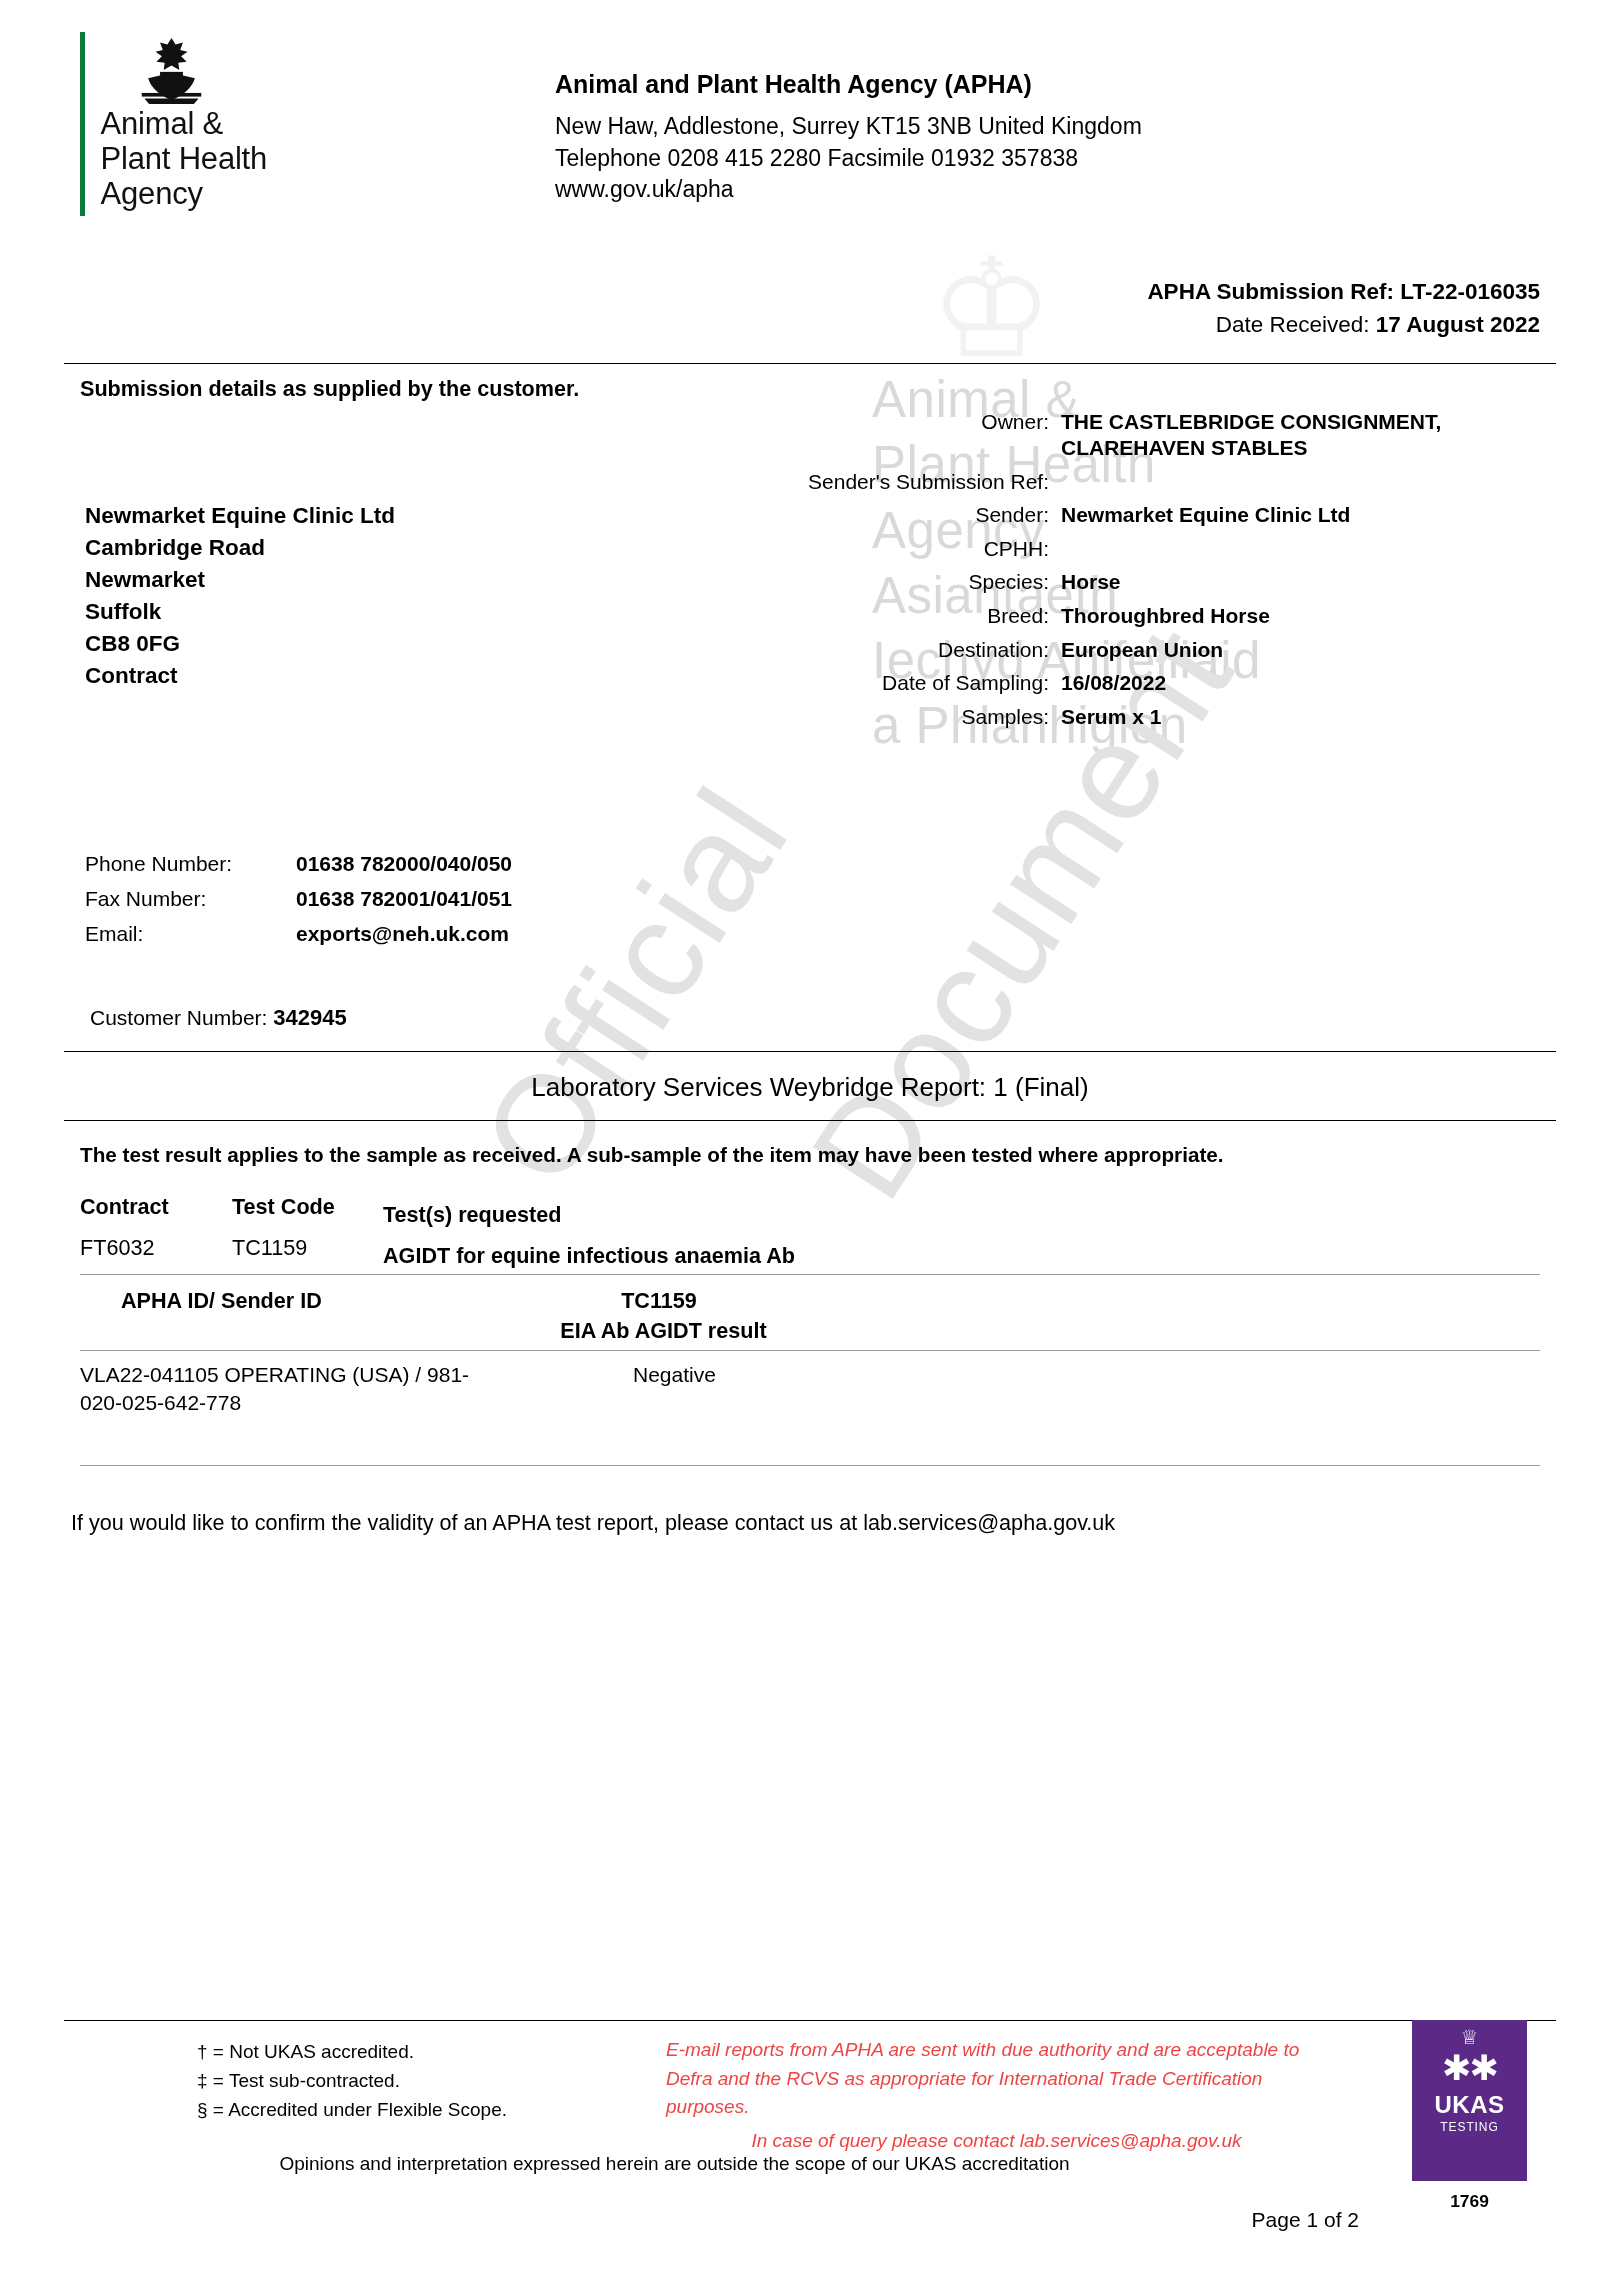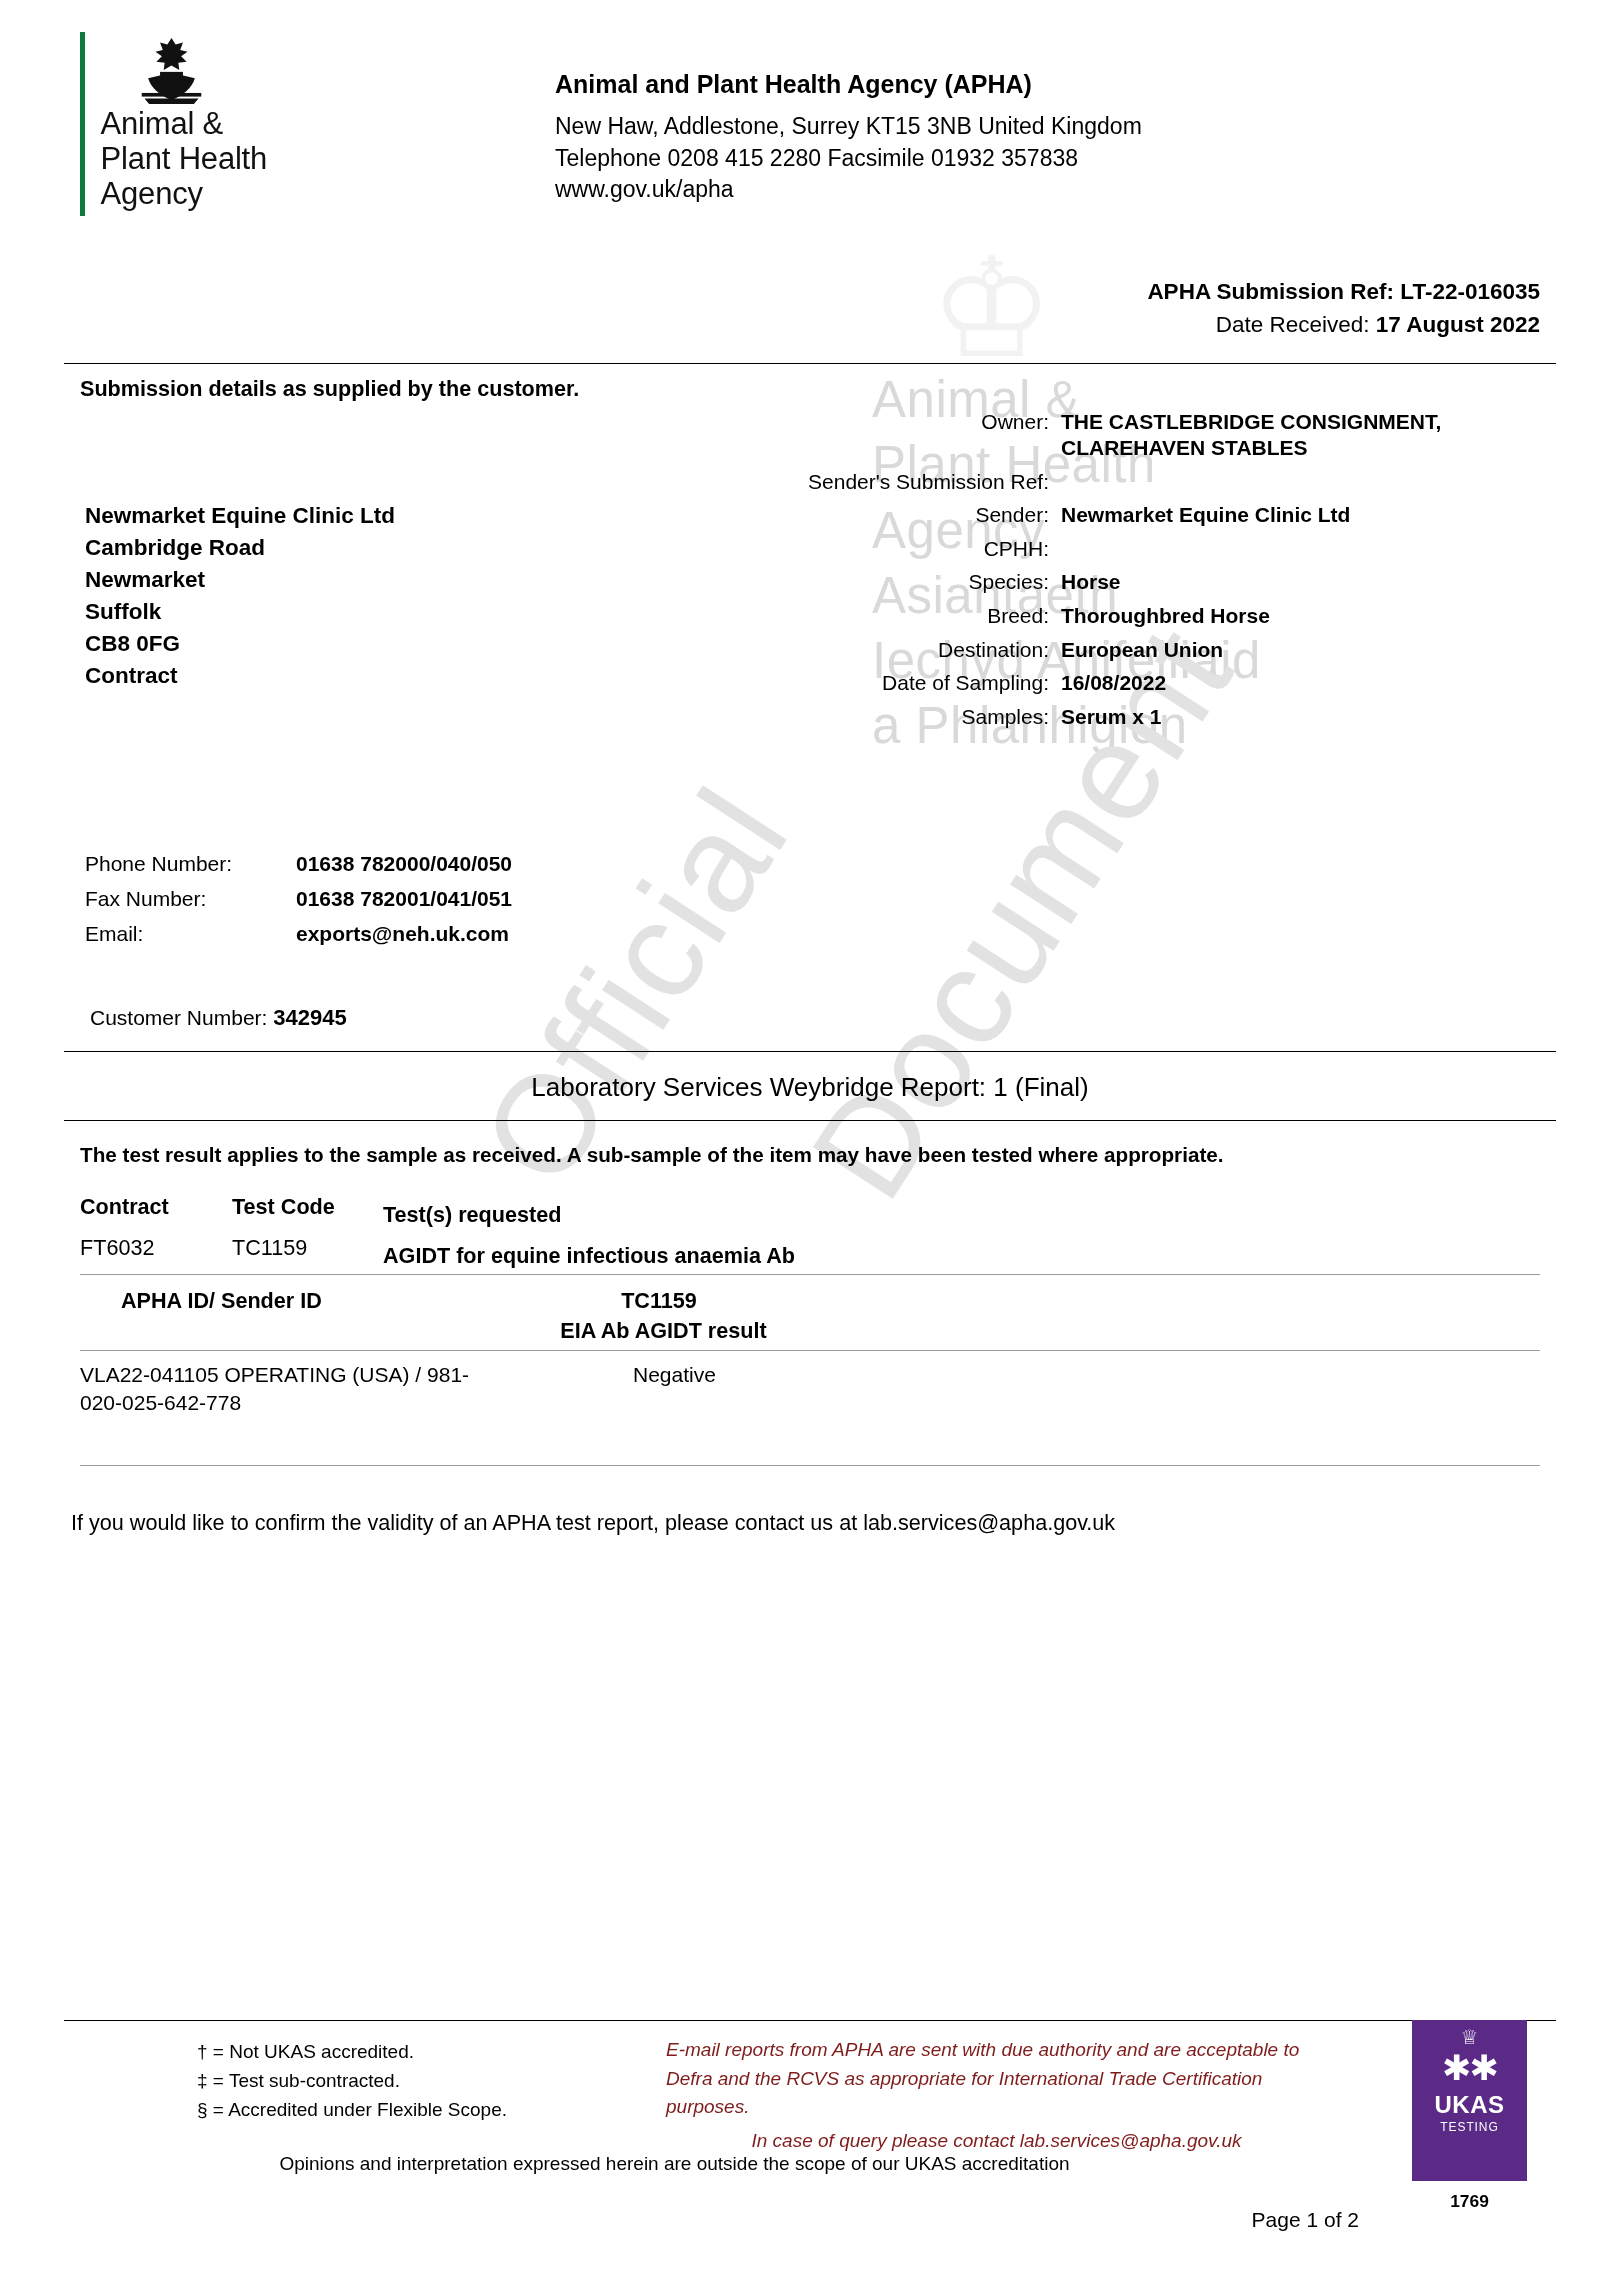--- a/index.html
+++ b/index.html
@@ -284,21 +284,21 @@
     font-size: 19px;
     line-height: 1.52;
   }
   .footer-italic {
     position: absolute;
     left: 666px;
     top: 2036px;
     width: 661px;
     font-size: 19px;
     font-style: italic;
-    color: #7f1d1d;
+    color: #ef4444;
     line-height: 1.5;
   }
   .footer-italic .q { margin-top: 5px; display: block; text-align: center; }
   .footer-opinion {
     position: absolute;
     left: 64px;
     top: 2153px;
     width: 1221px;
     text-align: center;
     font-size: 19px;

